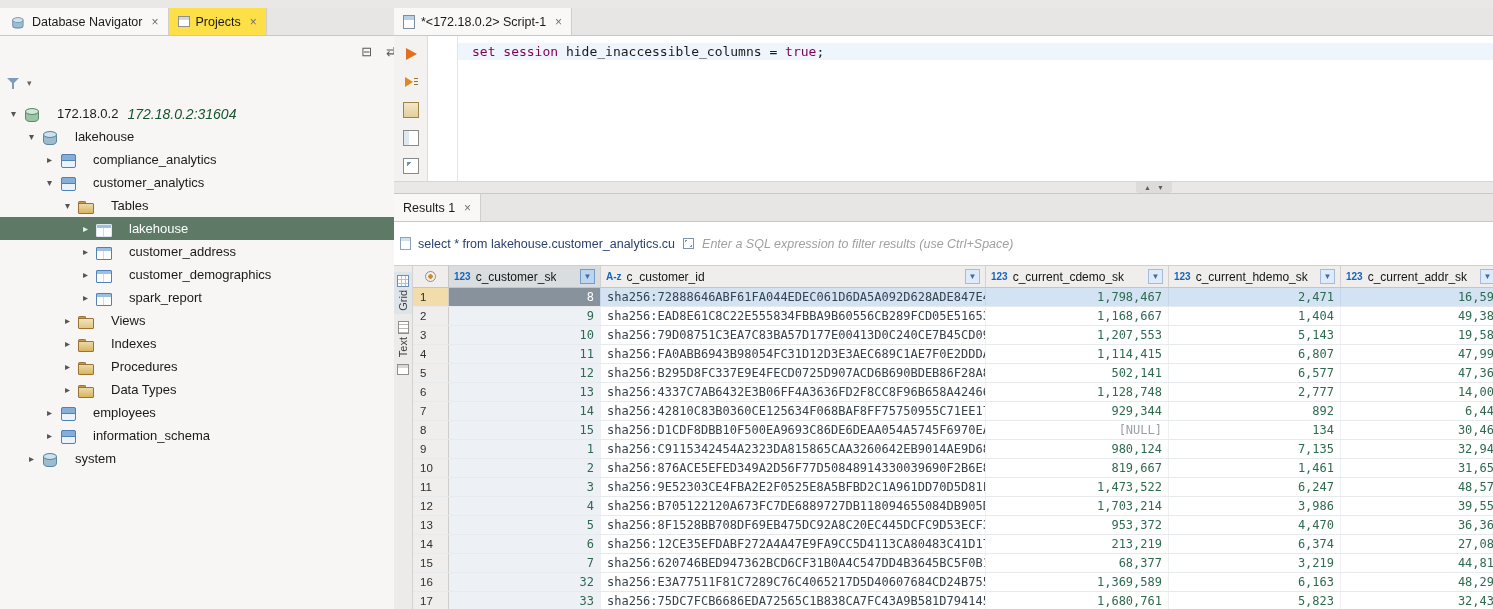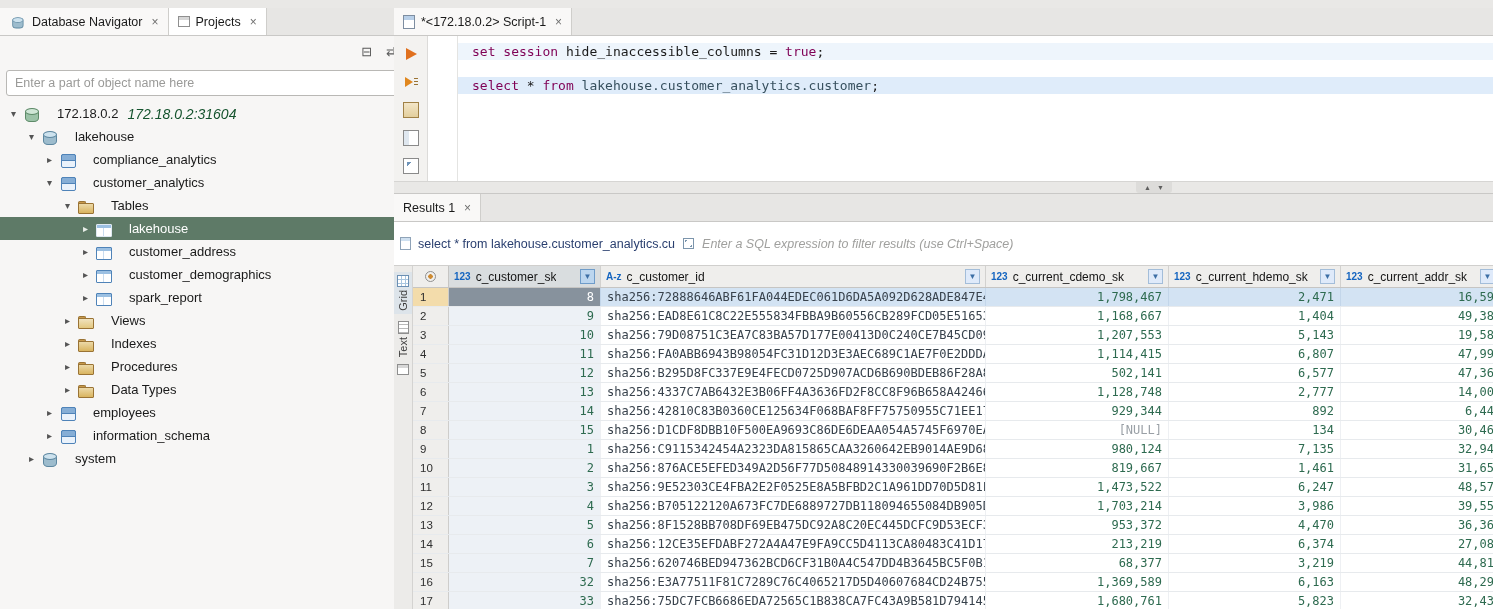--- a/index.html
+++ b/index.html
@@ -1,21 +1,21 @@
 <!DOCTYPE html>
 <html><head>
 <meta charset="utf-8">
 <style>
   *{margin:0;padding:0;box-sizing:border-box}
   html,body{width:1493px;height:609px;overflow:hidden}
   body{font-family:"Liberation Sans",sans-serif;background:#e9e8e6;position:relative;font-size:13px;color:#1a1a1a}
 
   
   .tabbar{height:28px;background:#e7e6e4;border-bottom:1px solid #c9c8c6;display:flex;align-items:stretch;position:relative}
-  .tab{display:flex;align-items:center;gap:6px;padding:0 9px;font-size:12.5px;background:#ffffff;border-right:1px solid #cfcecb;white-space:nowrap}
+  .tab{display:flex;align-items:center;gap:6px;padding:0 9px;font-size:12.5px;background:#fde047;border-right:1px solid #cfcecb;white-space:nowrap}
   .tab.active{background:#f9f8f7}
   .tab .close{color:#6f6f6f;font-size:12px;margin-left:3px;line-height:1}
 
   
   #left-panel{position:absolute;left:0;top:8px;width:469px;bottom:0;background:#f7f6f5;border-right:1px solid #b8b7b4;display:flex;flex-direction:column}
   .win-btns{position:absolute;right:14px;top:7px;display:flex;gap:18px;align-items:center}
   .btn-min{width:11px;height:11px;position:relative}
   .btn-min::after{content:"";position:absolute;left:1px;top:1px;width:9px;height:2px;background:#4d4d4d}
   .btn-max{width:10px;height:10px;border:1px solid #4d4d4d;border-top-width:2px;background:#f7f6f5}
   #nav-toolbar{height:30px;display:flex;align-items:center;justify-content:flex-end;gap:14px;padding-right:44px;background:#f7f6f5}
@@ -137,21 +137,20 @@
       <span class="btn-min"></span>
       <span class="btn-max"></span>
     </div>
   </div>
   <div id="nav-toolbar">
     <span class="tb-icon">⊟</span>
     <span class="tb-icon">⇄</span>
     <span class="tb-icon">⋮</span>
   </div>
   <div id="search-row">
-    <input id="search-input" placeholder="Enter a part of object name here" style="">
     <span class="icon-funnel"></span>
     <span class="funnel-chev">▾</span>
   </div>
   <div id="tree">
       <div class="tree-row" style="padding-left: 6px;">
         <span class="chev">▾</span>
         <span class="ticon connection"></span>
         <span class="tlabel">172.18.0.2</span>
         <span class="tsuffix">172.18.0.2:31604</span>
       </div>
@@ -248,21 +247,20 @@
         <span class="ed-icon play"></span>
         <span class="ed-icon play-script"></span>
         <span class="ed-icon sq"></span>
         <span class="ed-icon sq2"></span>
         <span class="ed-icon sq3"></span>
       </div>
     <div id="editor-gutter"></div>
     <div id="code">
         <div class="code-line soft"><span class="tk-kw">set</span><span class="tk-plain"> </span><span class="tk-kw">session</span><span class="tk-plain"> hide_inaccessible_columns = </span><span class="tk-kw">true</span><span class="tk-plain">;</span></div>
         <div class="code-line"></div>
-        <div class="code-line strong"><span class="tk-kw">select</span><span class="tk-plain"> * </span><span class="tk-kw">from</span><span class="tk-plain"> </span><span class="tk-ident">lakehouse.customer_analytics.customer</span><span class="tk-plain">;</span></div>
       </div>
   </div>
 
   <div id="splitter">
     <div id="splitter-handle">
       <span>▲</span>
       <span>▼</span>
     </div>
   </div>
 

